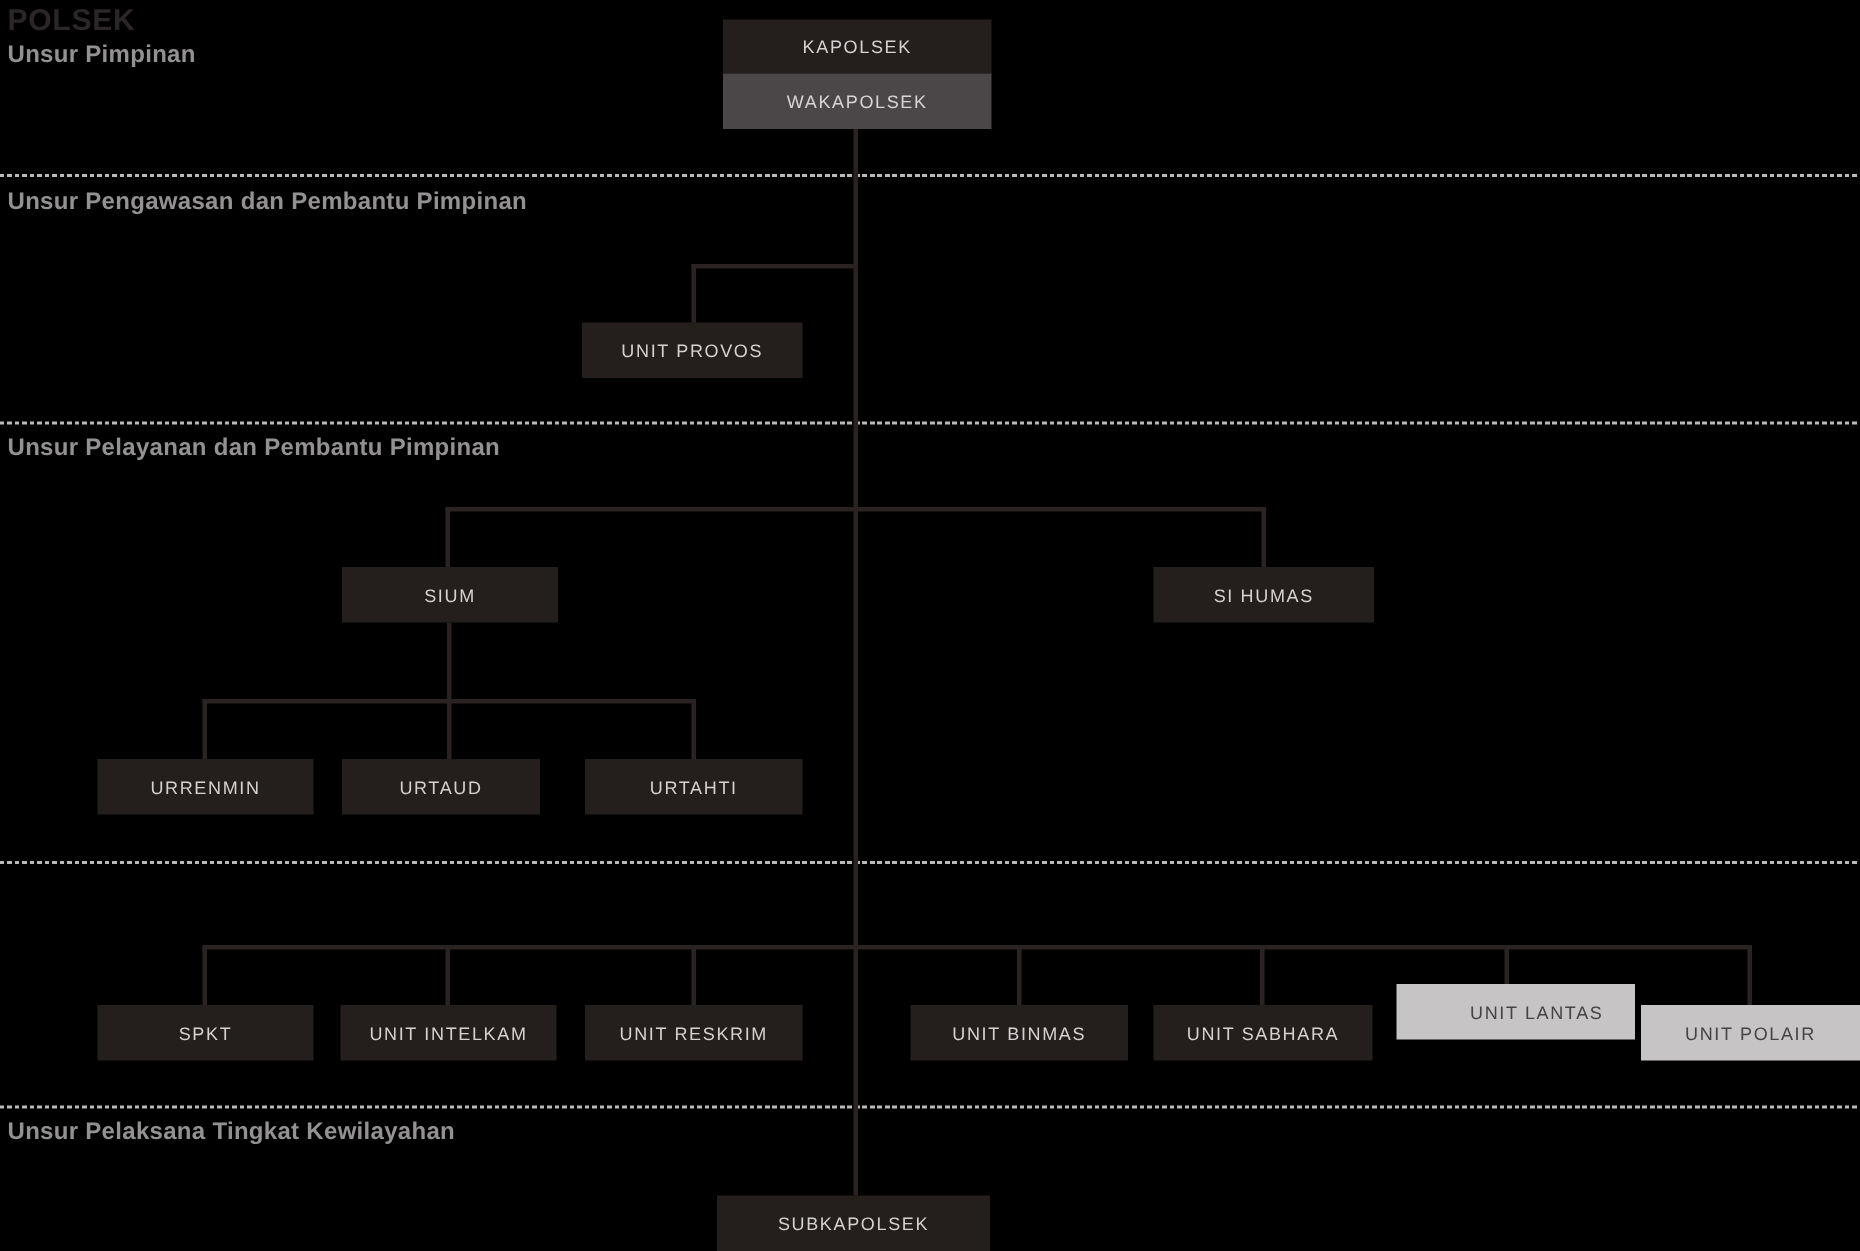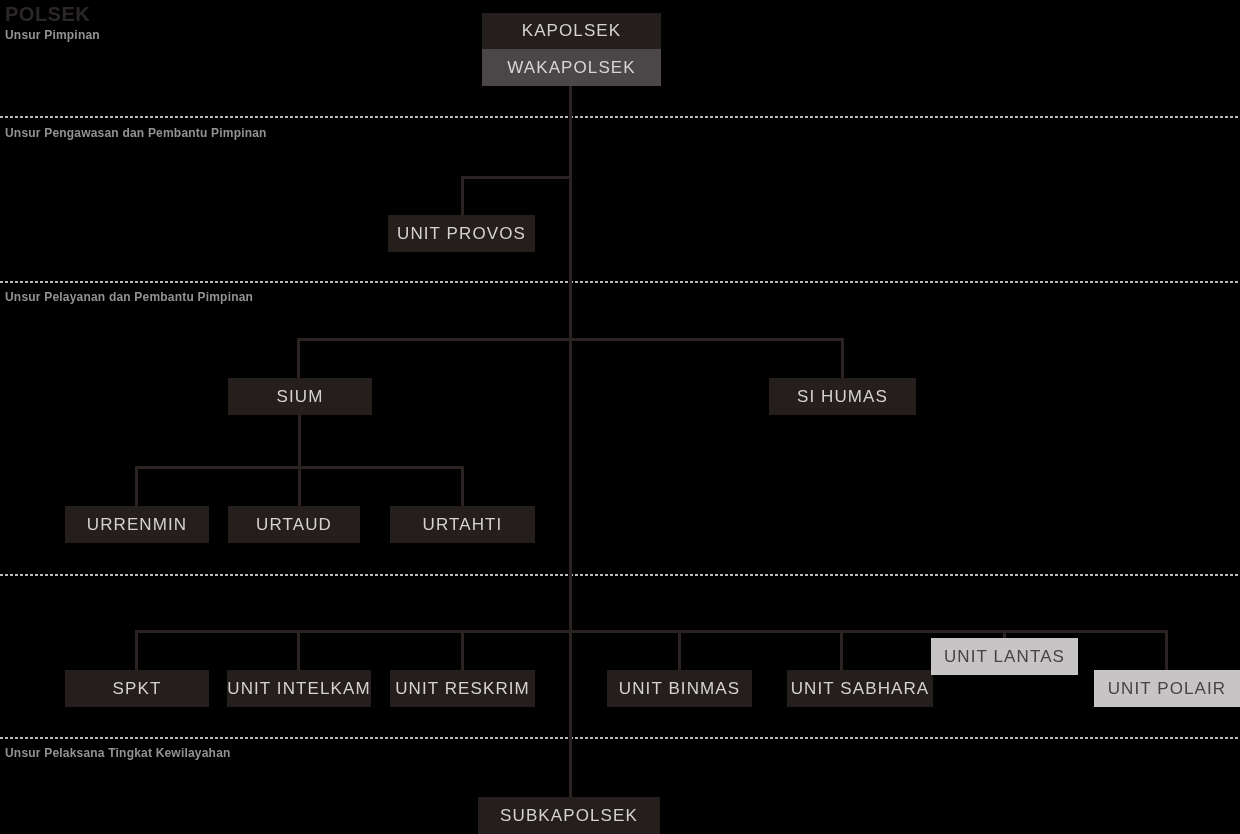--- a/index.html
+++ b/index.html
@@ -5,61 +5,61 @@
   html,body{margin:0;padding:0;background:#000;}
   #stage{
     position:relative;
     width:1240px;height:834px;
     background:#000;
     overflow:hidden;
     font-family:"Liberation Sans","DejaVu Sans",sans-serif;
   }
   .hdr{
     position:absolute;left:5px;
-    font-size:12px;font-weight:700;
+    font-size:16px;font-weight:700;
     color:#949192;
     letter-spacing:.2px;
     white-space:nowrap;
   }
   .title{
     position:absolute;left:5px;top:3px;
     font-size:20px;font-weight:800;
     color:#2b2627;
     letter-spacing:.5px;
   }
   .divider{
     position:absolute;left:0;width:1240px;height:2px;
     background:repeating-linear-gradient(90deg,#bbb8b8 0 3px,transparent 3px 5px);
   }
   .line{position:absolute;background:#2a2322;}
   .node{
     position:absolute;height:37px;
     background:#241e1d;color:#d5d2d2;
     display:flex;align-items:center;justify-content:center;
-    font-size:17px;font-weight:500;letter-spacing:1.1px;
+    font-size:12px;font-weight:500;letter-spacing:1.1px;
     white-space:nowrap;
   }
   .node.medium{background:#4b4748;color:#d8d5d5;}
   .node.light{background:#c6c4c4;color:#474344;}
 
   
   #n-kapolsek{left:482px;top:13px;width:179px;height:36px;}
   #n-wakapolsek{left:482px;top:49px;width:179px;}
   #n-provos{left:388px;top:215px;width:147px;}
   #n-sium{left:228px;top:378px;width:144px;text-align:right;}
   #n-sihumas{left:769px;top:378px;width:147px;}
   #n-urrenmin{left:65px;top:506px;width:144px;}
   #n-urtaud{left:228px;top:506px;width:132px;}
   #n-urtahti{left:390px;top:506px;width:145px;}
   #n-spkt{left:65px;top:670px;width:144px;}
   #n-intelkam{left:227px;top:670px;width:144px;}
   #n-reskrim{left:390px;top:670px;width:145px;}
   #n-binmas{left:607px;top:670px;width:145px;}
-  #n-sabhara{left:769px;top:670px;width:146px;margin-left:18px;}
-  #n-lantas{left:931px;top:638px;width:147px;}
+  #n-sabhara{left:769px;top:670px;width:146px;}
+  #n-lantas{left:931px;top:656px;width:131px;padding-left:28px;}
   #n-polair{left:1094px;top:670px;width:146px;}
   #n-subkapolsek{left:478px;top:797px;width:182px;}
 
   
   #hdr-0{top:28px;}
   #div-0{top:116px;}
   #hdr-1{top:126px;}
   #div-1{top:281px;}
   #hdr-2{top:290px;}
   #div-2{top:574px;}

